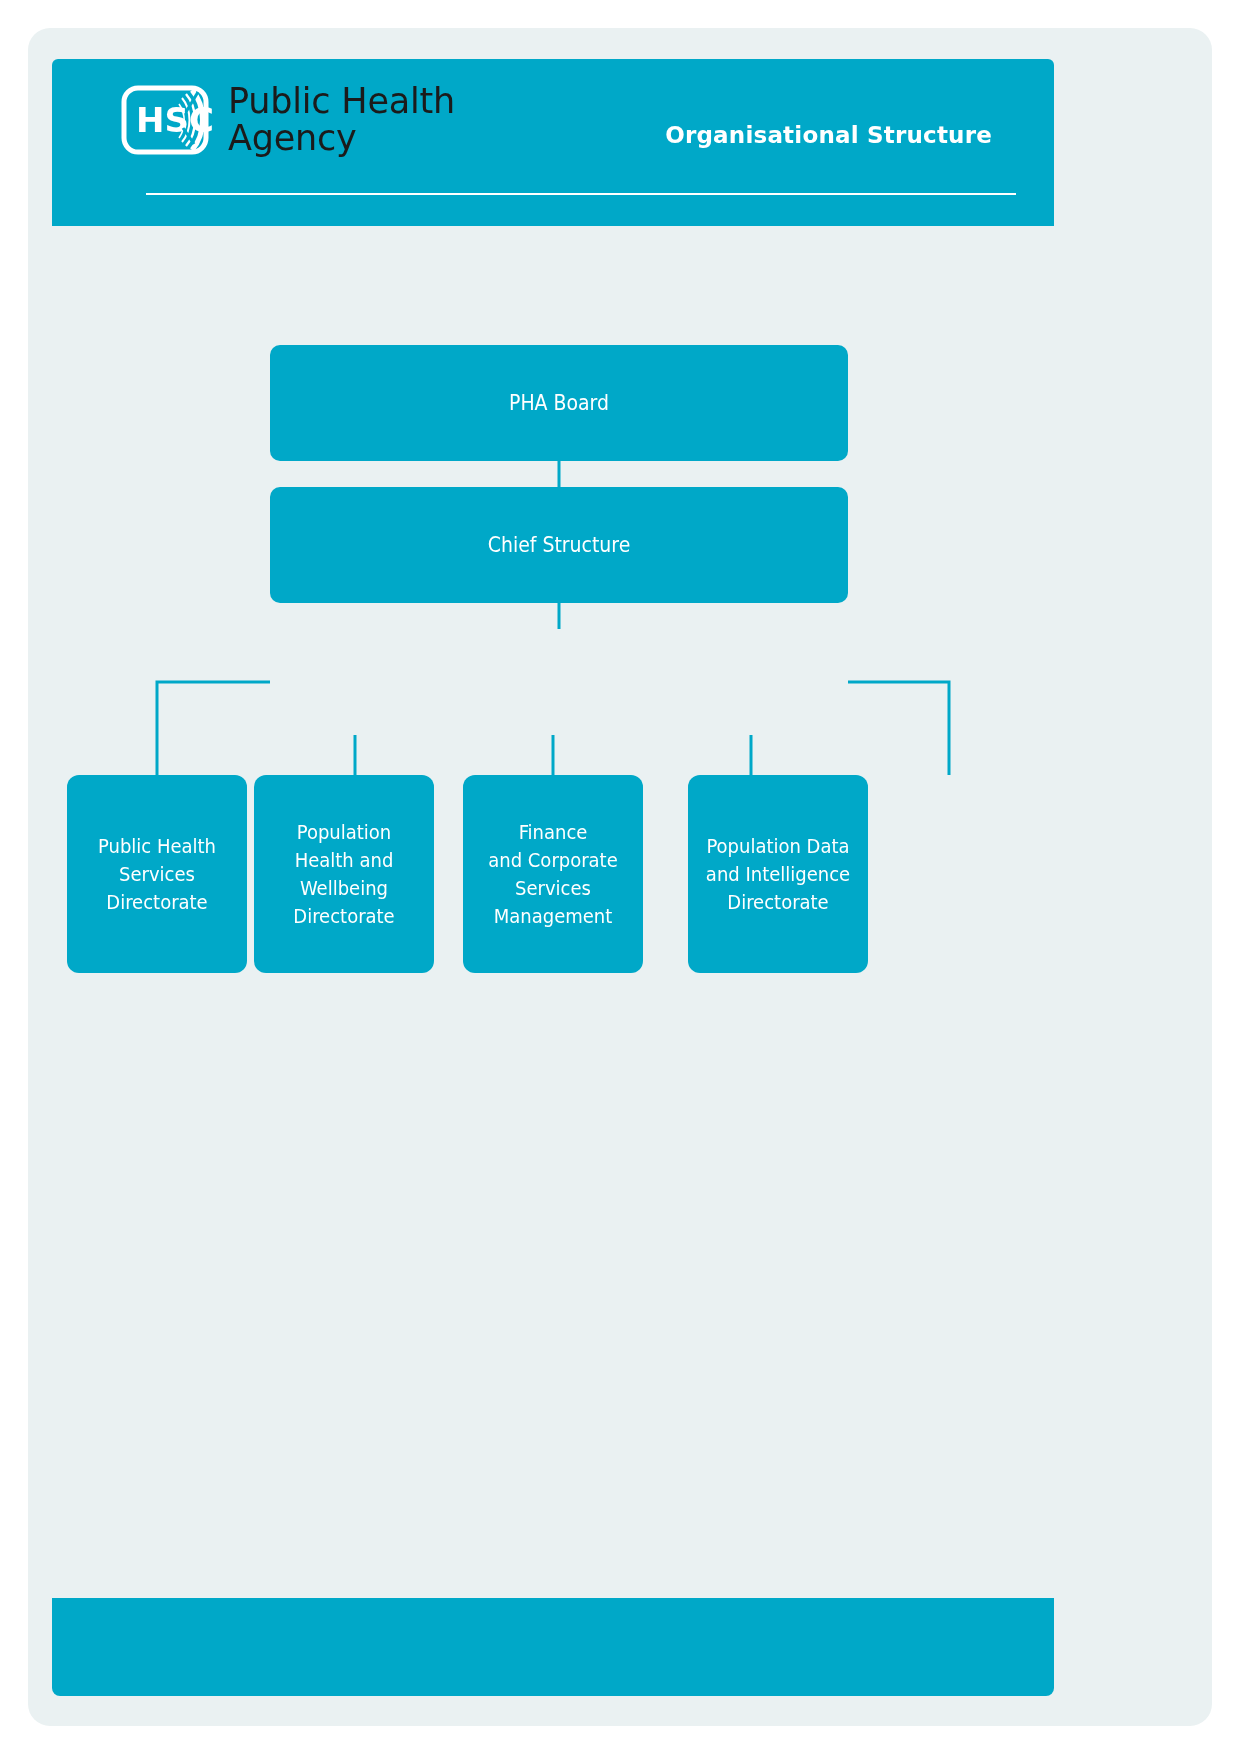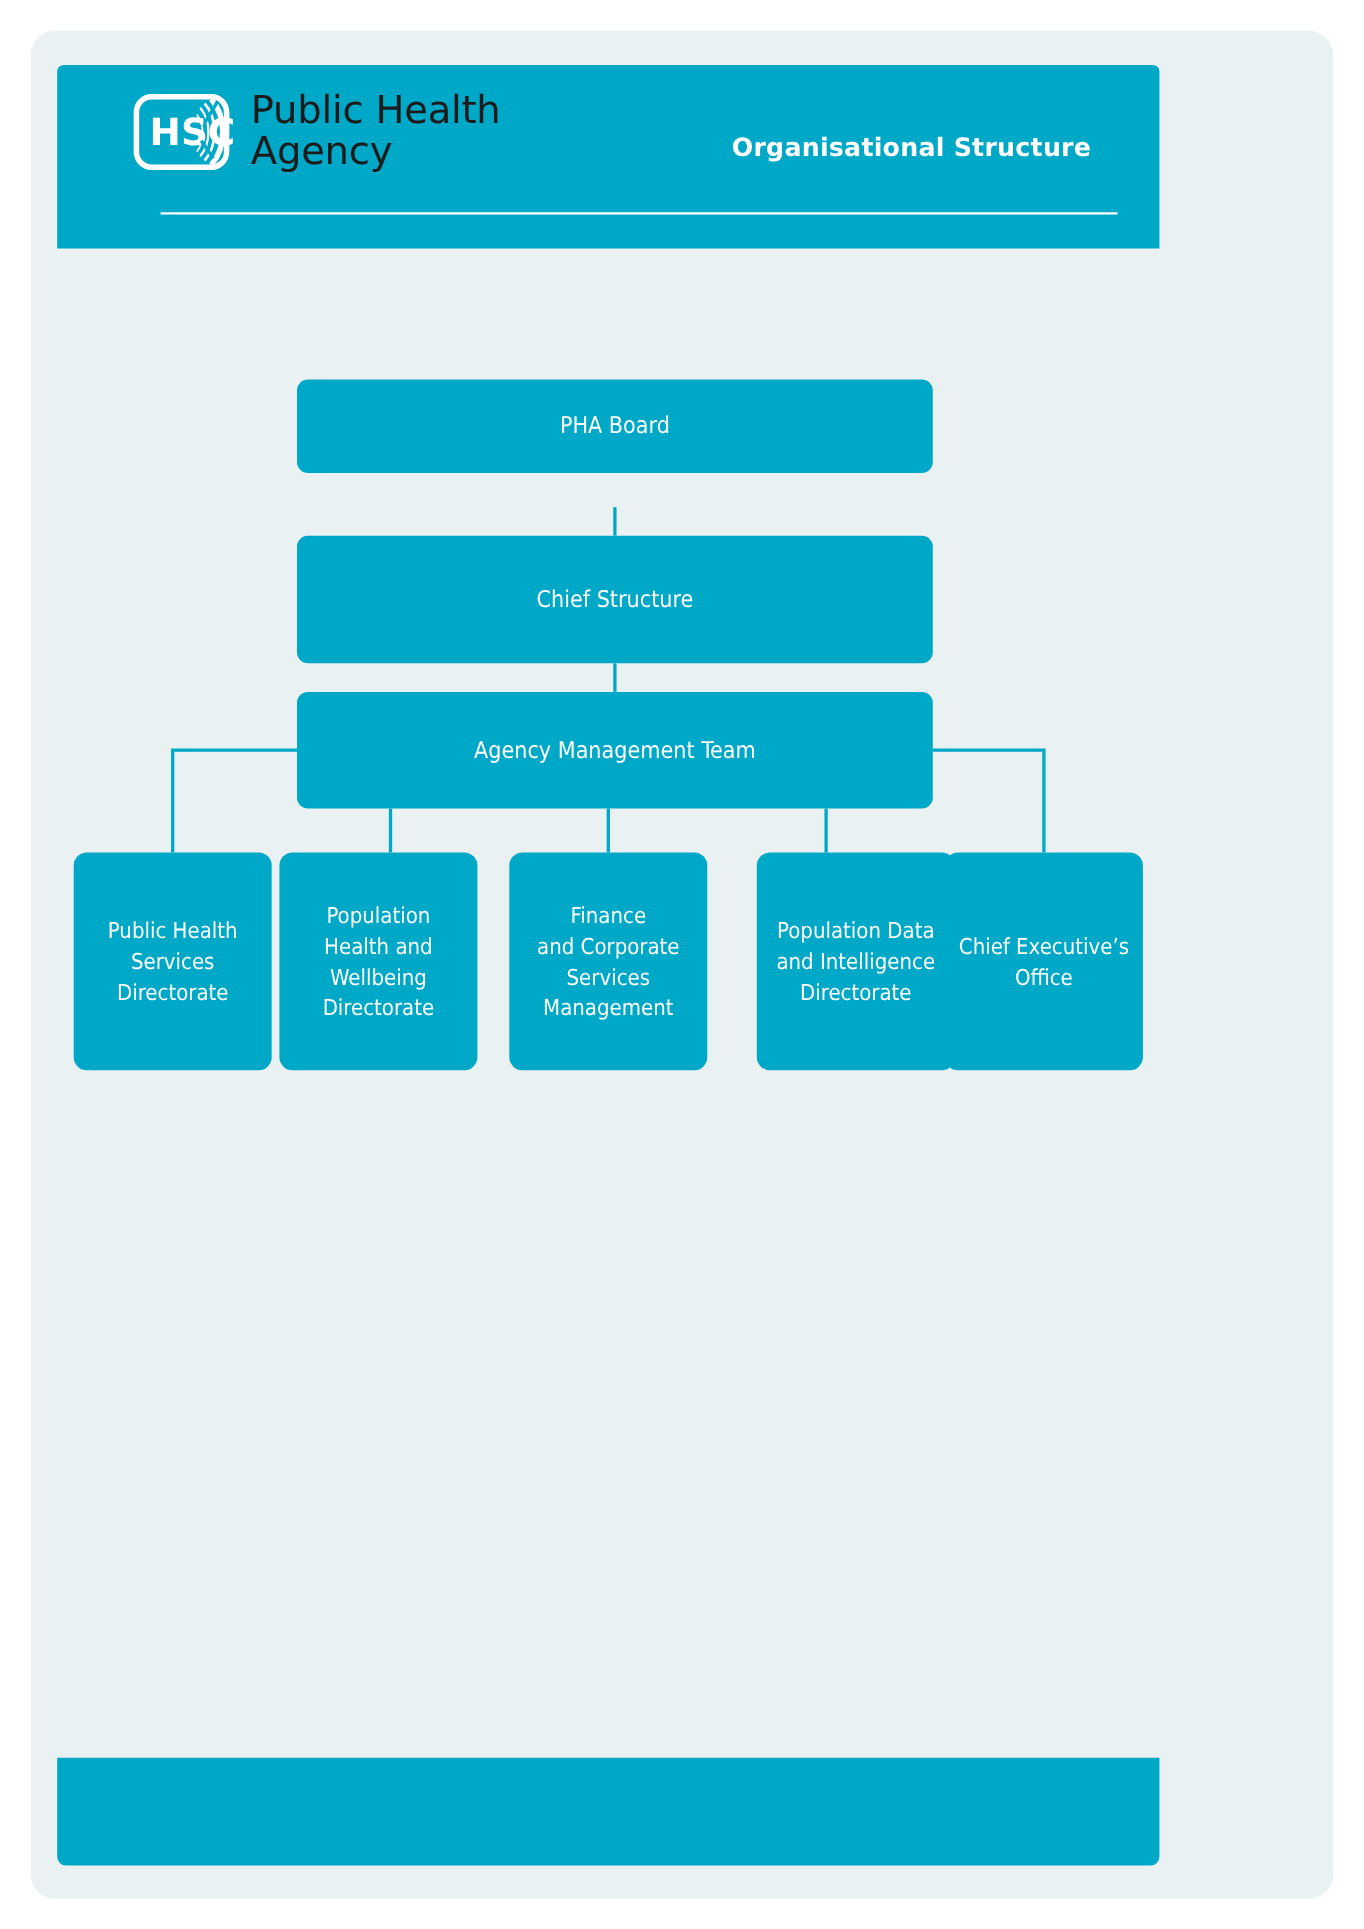--- a/index.html
+++ b/index.html
@@ -106,21 +106,21 @@
     justify-content: center;
     text-align: center;
     font-family: "DejaVu Sans Condensed", "Liberation Sans Narrow", "Liberation Sans", sans-serif;
     font-size: 21px;
     line-height: 29px;
     white-space: pre-line;
     box-sizing: border-box;
     padding: 6px 8px;
   }
 
-  .node.top    { left: 242px; top: 317px;  width: 578px; height: 85px; }
+  .node.top    { left: 242px; top: 317px;  width: 578px; height: 116px; }
   .node.exec   { left: 242px; top: 459px;  width: 578px; height: 116px; }
   .node.amt    { left: 242px; top: 601px;  width: 578px; height: 106px; }
 
   .leaf {
     position: absolute;
     top: 747px;
     width: 180px;
     height: 198px;
     background: #00a8c8;
     border-radius: 12px;
@@ -197,35 +197,32 @@
         <path d="M525 707 L 525 747"></path>
 
         <path d="M723 707 L 723 747"></path>
 
         <path d="M820 654 L 921 654 L 921 747"></path>
       </g>
     </svg>
 
     <div class="node top">PHA Board</div>
     <div class="node exec">Chief Structure</div>
-    <div class="node amt">Agency Management Team</div>
 
     <div class="leaf l0">Public Health
 Services
 Directorate</div>
     <div class="leaf l1">Population
 Health and
 Wellbeing
 Directorate</div>
     <div class="leaf l2">Finance
 and Corporate
 Services
 Management</div>
     <div class="leaf l3">Population Data
 and Intelligence
 Directorate</div>
-    <div class="leaf l4">Chief Executive’s
-Office</div>
   </div>
 
   <div class="footer"></div>
 
 </div>
 
 </body></html>

